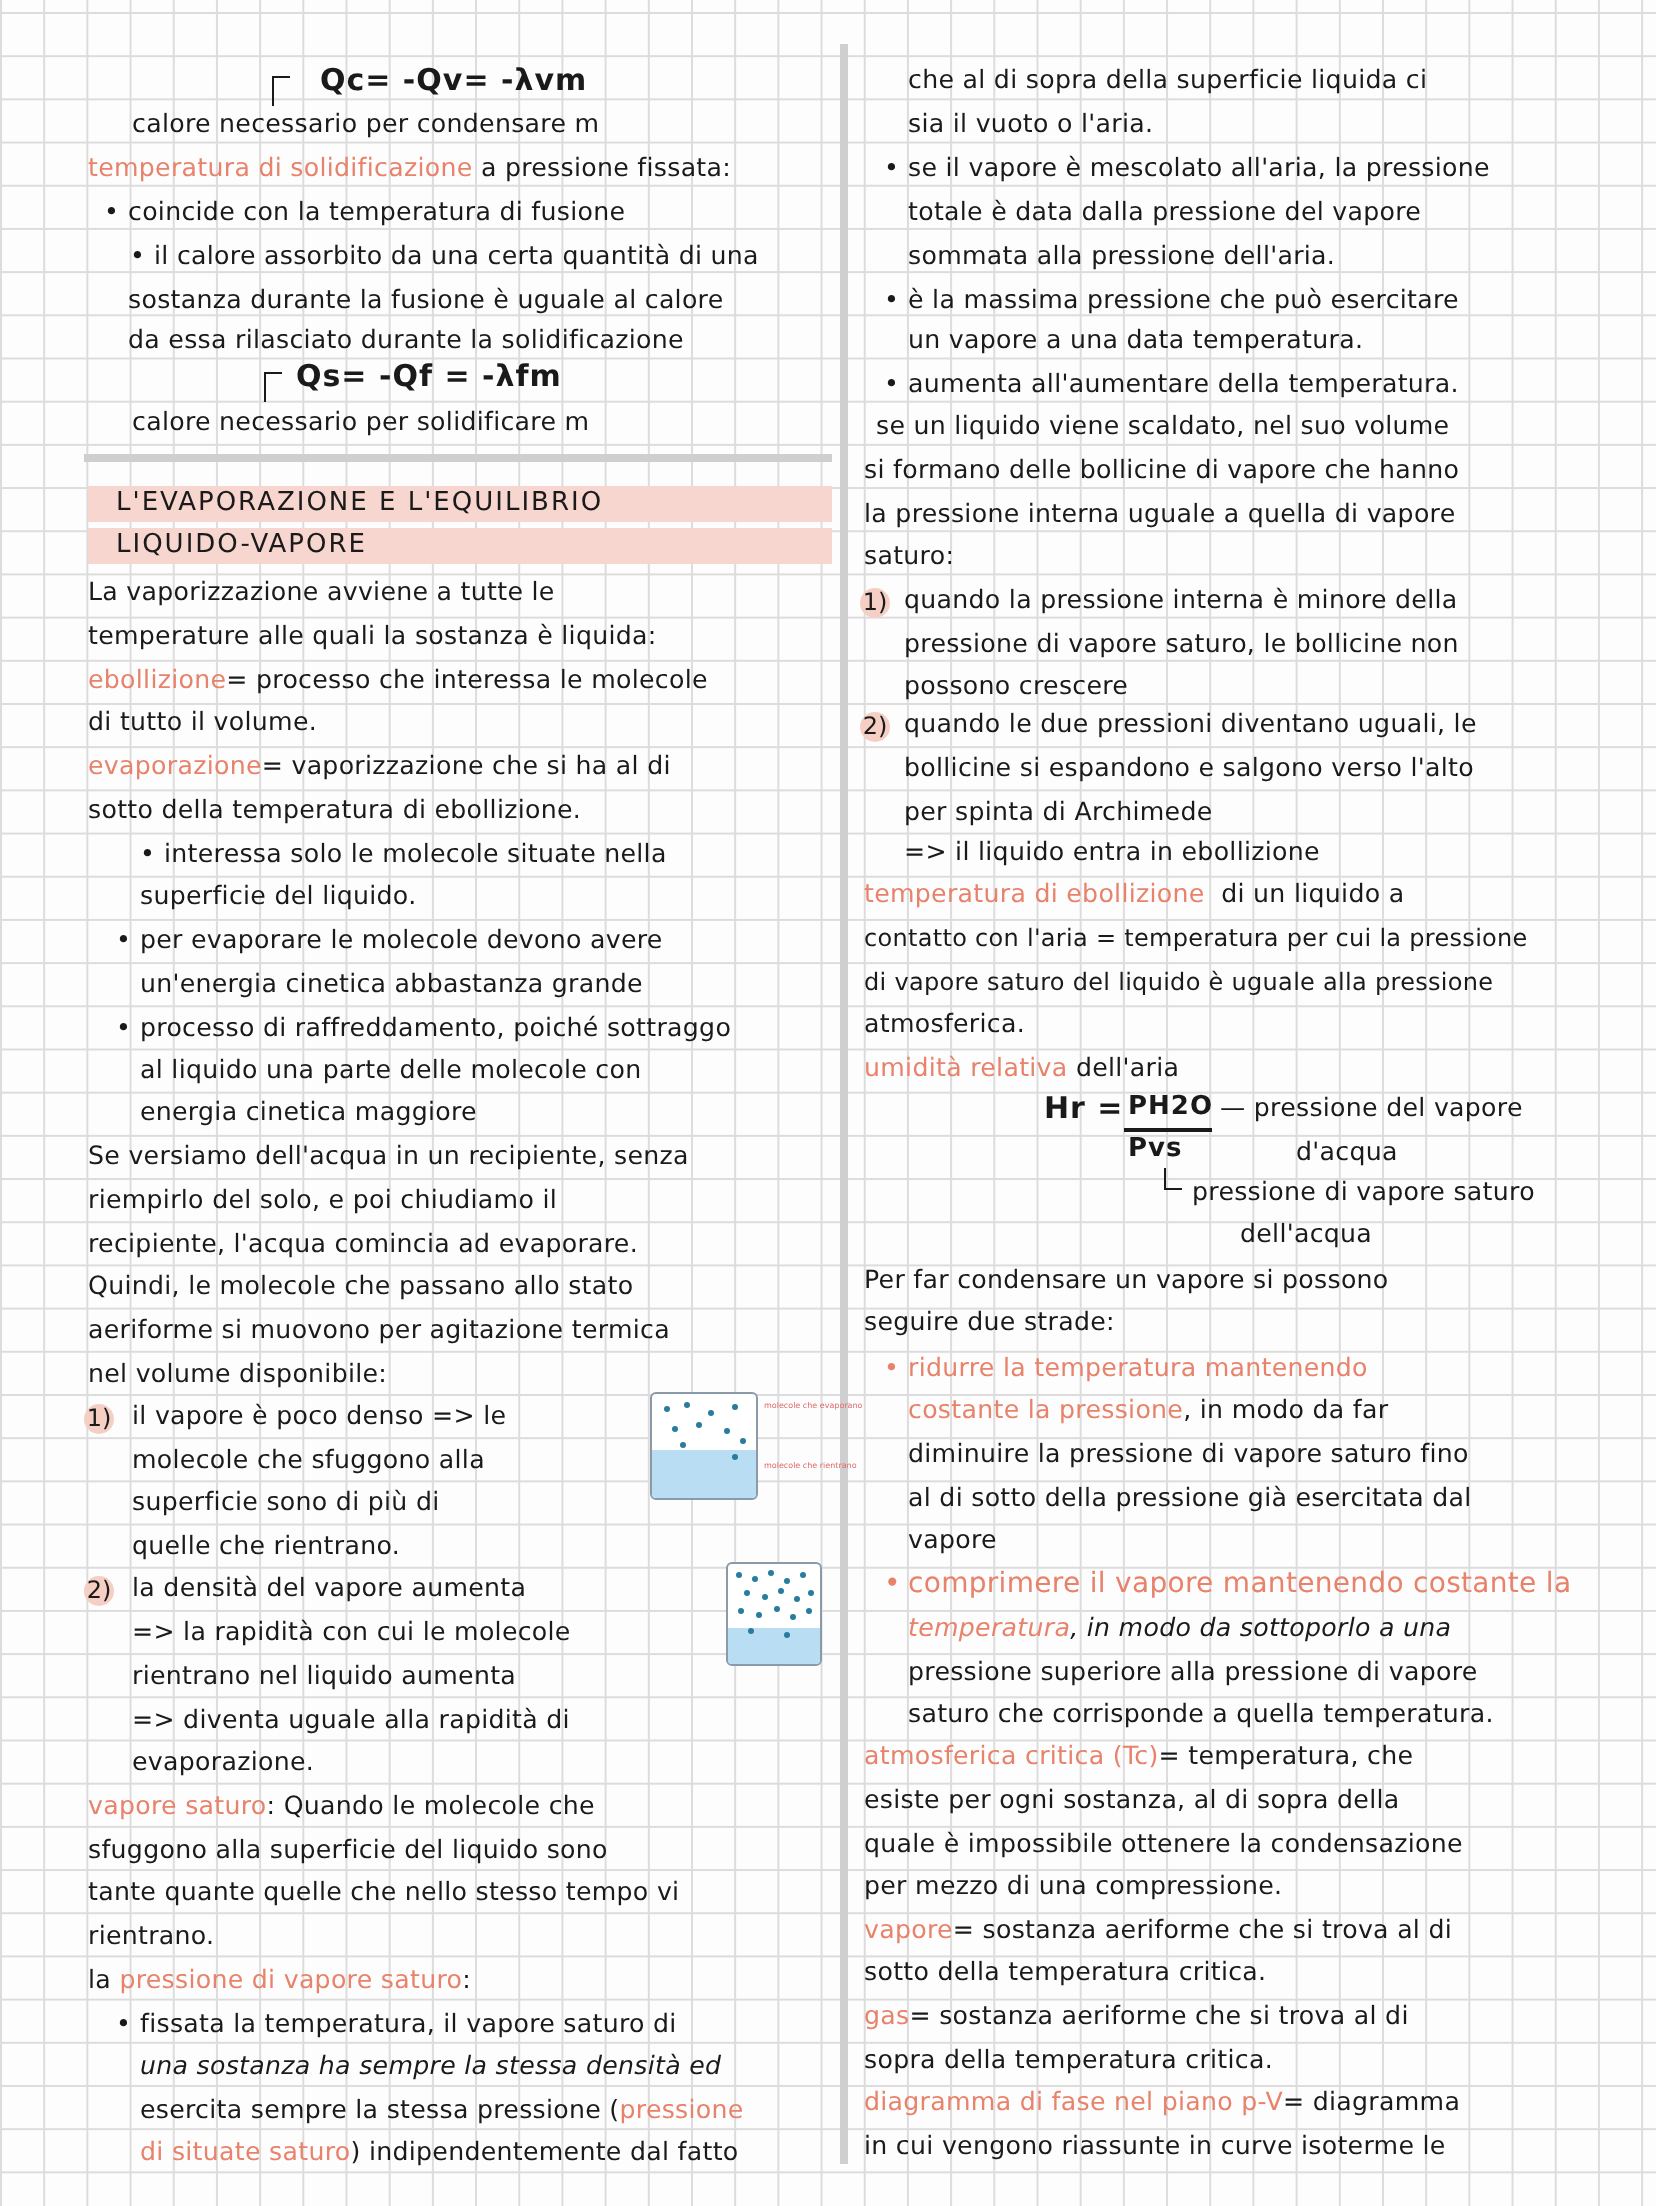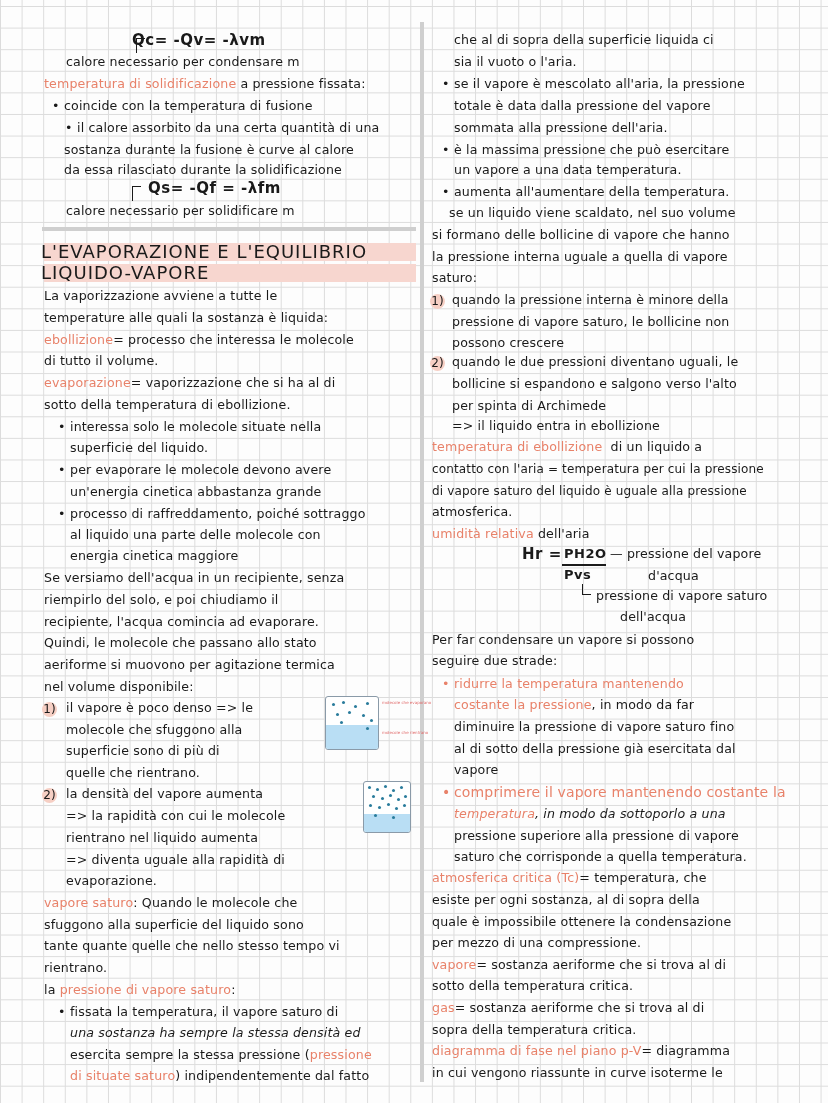--- a/index.html
+++ b/index.html
@@ -31,21 +31,21 @@
     .divider-v {
       position:absolute; left:420px; top:22px; width:4px; height:1060px; background:#cfcfcf;
     }
     .divider-h {
       position:absolute; left:42px; top:227px; width:374px; height:4px; background:#cfcfcf;
     }
     .heading-band {
       position:absolute; left:44px; width:372px; height:18px; background:#f7d6cf;
     }
     .heading {
-      position:absolute; left:41px; font-size:18px; letter-spacing:1px; white-space:nowrap;
+      position:absolute; left:58px; font-size:13px; letter-spacing:1px; white-space:nowrap;
       line-height:18px;
     }
     .frac-bar { position:absolute; height:2px; background:#1a1a1a; }
     .bracket {
       position:absolute; border-left:1.5px solid #1a1a1a; border-top:1.5px solid #1a1a1a;
     }
     .bracket-l {
       position:absolute; border-left:1.5px solid #1a1a1a; border-bottom:1.5px solid #1a1a1a;
     }
     .diagram {
@@ -59,45 +59,45 @@
     }
   </style>
 </head>
 <body>
 
 <div class="divider-v"></div>
 <div class="divider-h"></div>
 
 <div class="col col-left">
   <div class="bracket" style="left:92px;top:38px;width:8px;height:14px;"></div>
-  <div class="line formula" style="left:88px;top:32px;">Qc= -Qv= -λvm</div>
+  <div class="line formula" style="left:116px;top:32px;">Qc= -Qv= -λvm</div>
   <div class="line" style="left:22px;top:54px;">calore necessario per condensare m</div>
   <div class="line" style="left:0;top:76px;"><span class="hl">temperatura di solidificazione</span> <span>a pressione fissata:</span></div>
   <div class="line bullet" style="left:20px;top:98px;">coincide con la temperatura di fusione</div>
   <div class="line bullet" style="left:33px;top:120px;">il calore assorbito da una certa quantità di una</div>
-  <div class="line" style="left:20px;top:142px;">sostanza durante la fusione è curve al calore</div>
+  <div class="line" style="left:20px;top:142px;">sostanza durante la fusione è uguale al calore</div>
   <div class="line" style="left:20px;top:162px;">da essa rilasciato durante la solidificazione</div>
   <div class="bracket" style="left:88px;top:186px;width:8px;height:14px;"></div>
   <div class="line formula" style="left:104px;top:180px;">Qs= -Qf = -λfm</div>
   <div class="line" style="left:22px;top:203px;">calore necessario per solidificare m</div>
 </div>
 
 <div class="heading-band" style="top:243px;"></div>
 <div class="heading-band" style="top:264px;"></div>
 <div class="heading" style="top:243px;">L'EVAPORAZIONE E L'EQUILIBRIO</div>
 <div class="heading" style="top:264px;">LIQUIDO-VAPORE</div>
 
 <div class="col col-left">
   <div class="line" style="left:0;top:288px;">La vaporizzazione avviene a tutte le</div>
   <div class="line" style="left:0;top:310px;">temperature alle quali la sostanza è liquida:</div>
   <div class="line" style="left:0;top:332px;"><span class="hl">ebollizione</span><span>= processo che interessa le molecole</span></div>
   <div class="line" style="left:0;top:353px;">di tutto il volume.</div>
   <div class="line" style="left:0;top:375px;"><span class="hl">evaporazione</span><span>= vaporizzazione che si ha al di</span></div>
   <div class="line" style="left:0;top:397px;">sotto della temperatura di ebollizione.</div>
-  <div class="line bullet" style="left:26px;top:419px;text-align:right;">interessa solo le molecole situate nella</div>
+  <div class="line bullet" style="left:38px;top:419px;text-align:right;">interessa solo le molecole situate nella</div>
   <div class="line" style="left:26px;top:440px;">superficie del liquido.</div>
   <div class="line bullet" style="left:26px;top:462px;">per evaporare le molecole devono avere</div>
   <div class="line" style="left:26px;top:484px;">un'energia cinetica abbastanza grande</div>
   <div class="line bullet" style="left:26px;top:506px;">processo di raffreddamento, poiché sottraggo</div>
   <div class="line" style="left:26px;top:527px;">al liquido una parte delle molecole con</div>
   <div class="line" style="left:26px;top:548px;">energia cinetica maggiore</div>
   <div class="line" style="left:0;top:570px;">Se versiamo dell'acqua in un recipiente, senza</div>
   <div class="line" style="left:0;top:592px;">riempirlo del solo, e poi chiudiamo il</div>
   <div class="line" style="left:0;top:614px;">recipiente, l'acqua comincia ad evaporare.</div>
   <div class="line" style="left:0;top:635px;">Quindi, le molecole che passano allo stato</div>
@@ -167,21 +167,21 @@
 
 <div class="col col-right">
   <div class="line" style="left:22px;top:32px;">che al di sopra della superficie liquida ci</div>
   <div class="line" style="left:22px;top:54px;">sia il vuoto o l'aria.</div>
   <div class="line bullet" style="left:22px;top:76px;">se il vapore è mescolato all'aria, la pressione</div>
   <div class="line" style="left:22px;top:98px;">totale è data dalla pressione del vapore</div>
   <div class="line" style="left:22px;top:120px;">sommata alla pressione dell'aria.</div>
   <div class="line bullet" style="left:22px;top:142px;">è la massima pressione che può esercitare</div>
   <div class="line" style="left:22px;top:162px;">un vapore a una data temperatura.</div>
   <div class="line bullet" style="left:22px;top:184px;">aumenta all'aumentare della temperatura.</div>
-  <div class="line" style="left:17px;top:205px;">se un liquido viene scaldato, nel suo volume</div>
+  <div class="line" style="left:6px;top:205px;">se un liquido viene scaldato, nel suo volume</div>
   <div class="line" style="left:0;top:227px;">si formano delle bollicine di vapore che hanno</div>
   <div class="line" style="left:0;top:249px;">la pressione interna uguale a quella di vapore</div>
   <div class="line" style="left:0;top:270px;">saturo:</div>
 
   <span class="num" style="top:294px;">1)</span>
   <div class="line" style="left:20px;top:292px;">quando la pressione interna è minore della</div>
   <div class="line" style="left:20px;top:314px;">pressione di vapore saturo, le bollicine non</div>
   <div class="line" style="left:20px;top:335px;">possono crescere</div>
   <span class="num" style="top:356px;">2)</span>
   <div class="line" style="left:20px;top:354px;">quando le due pressioni diventano uguali, le</div>

